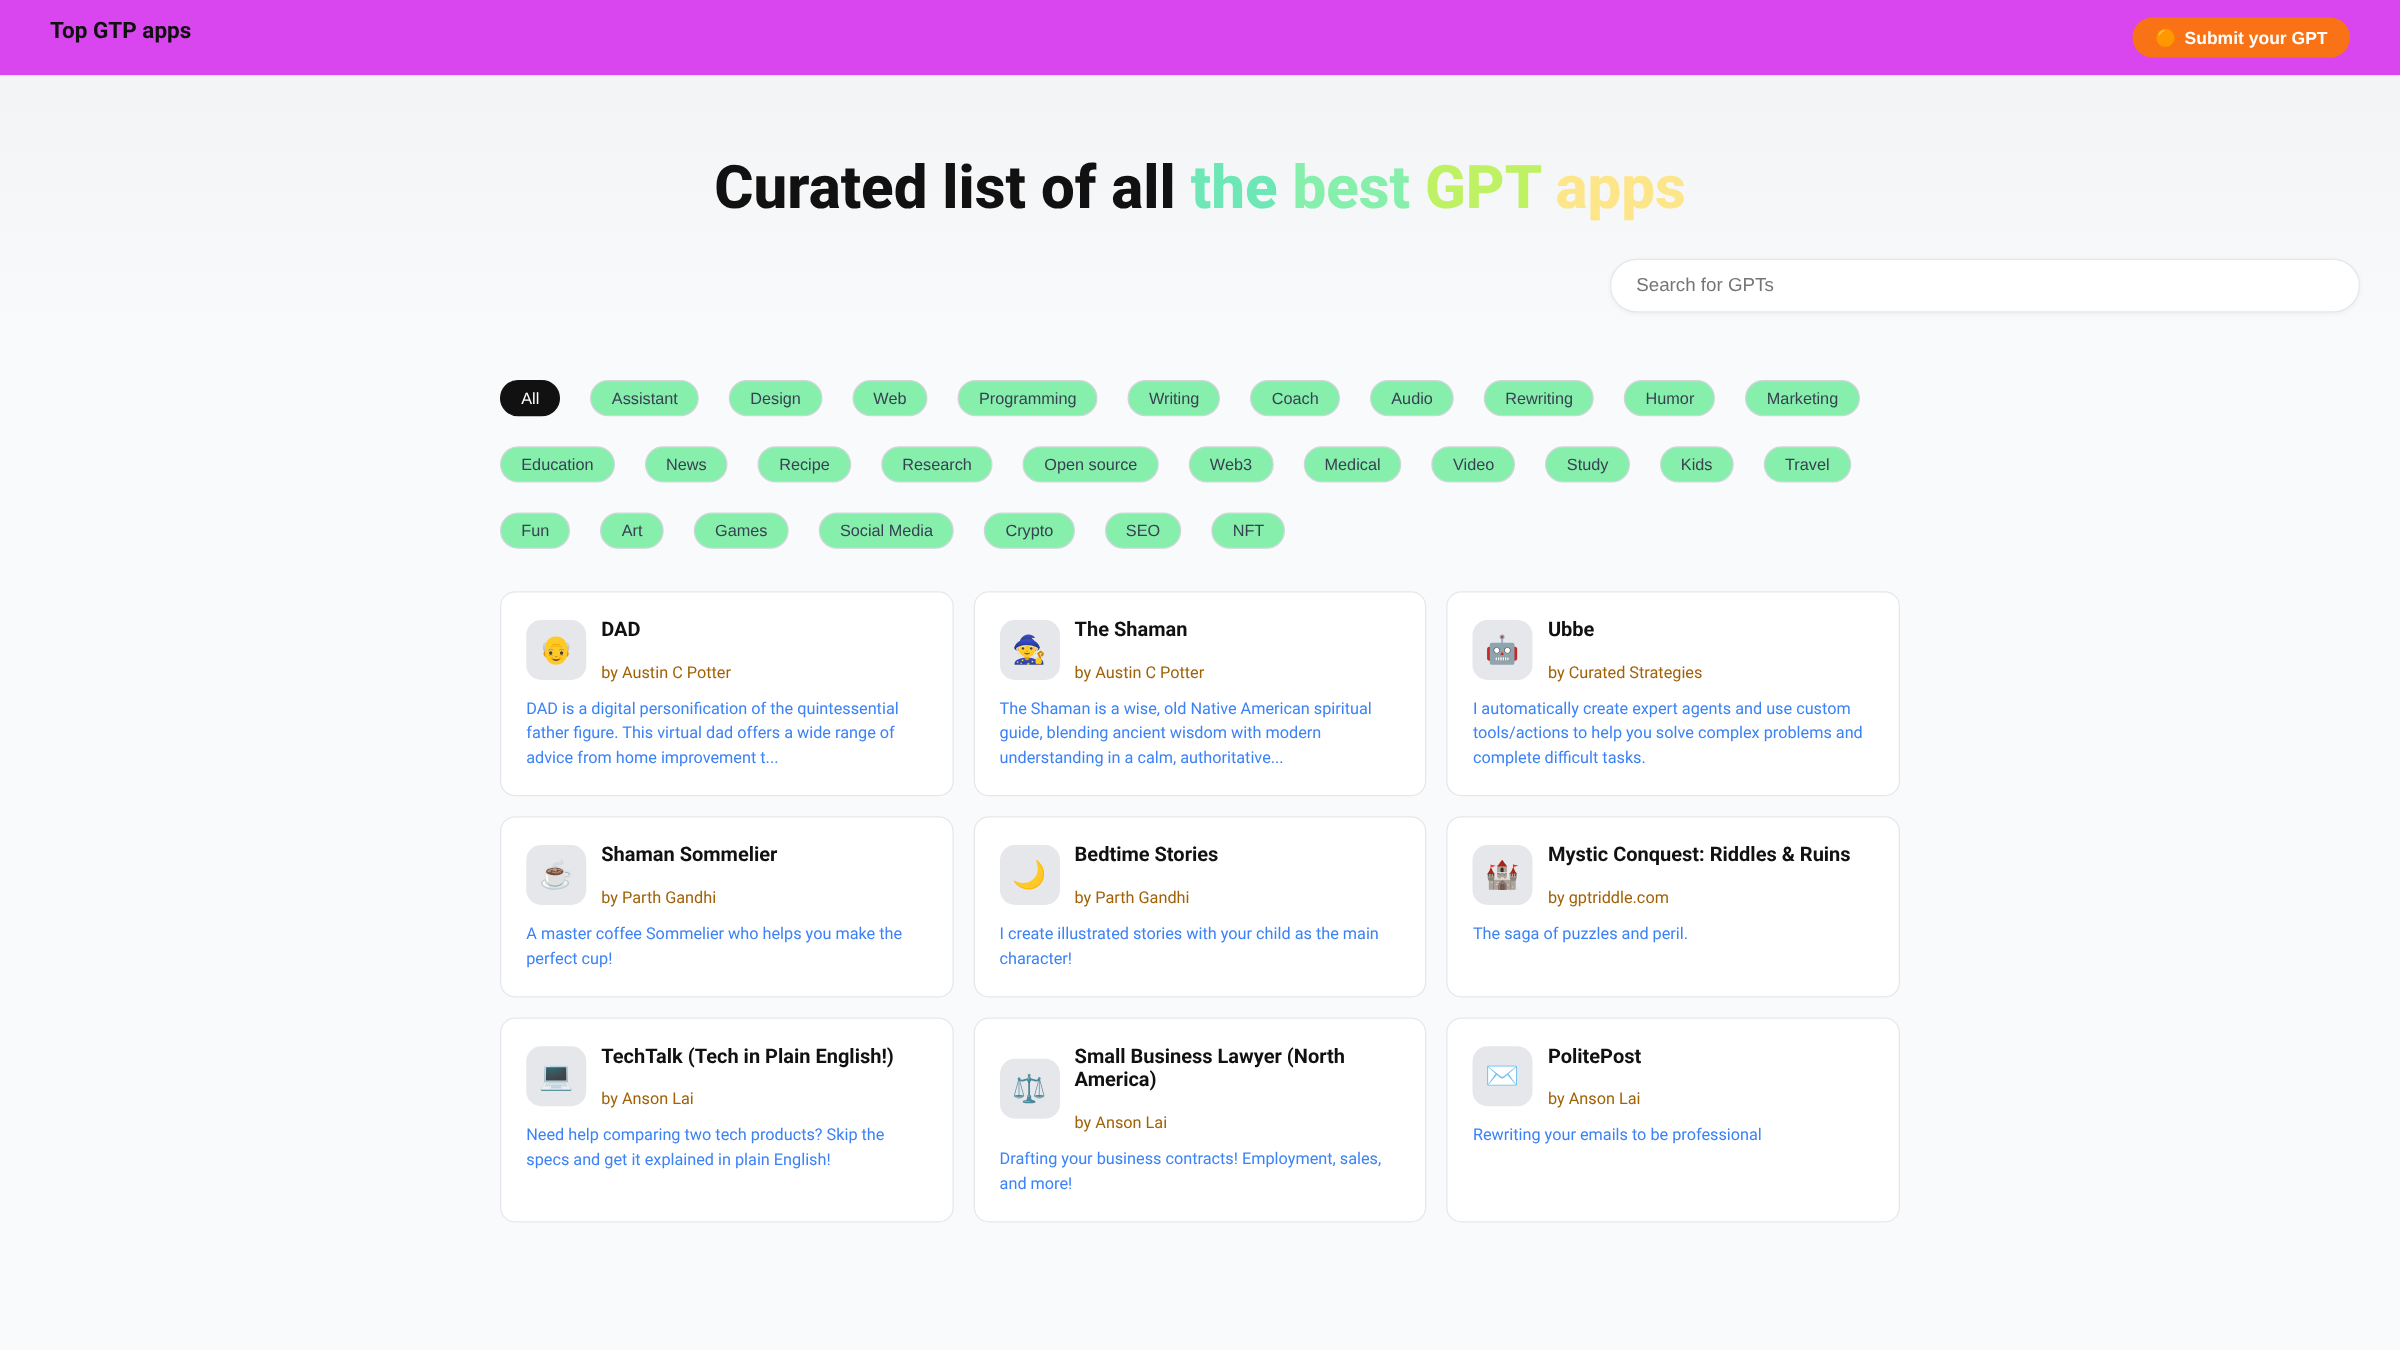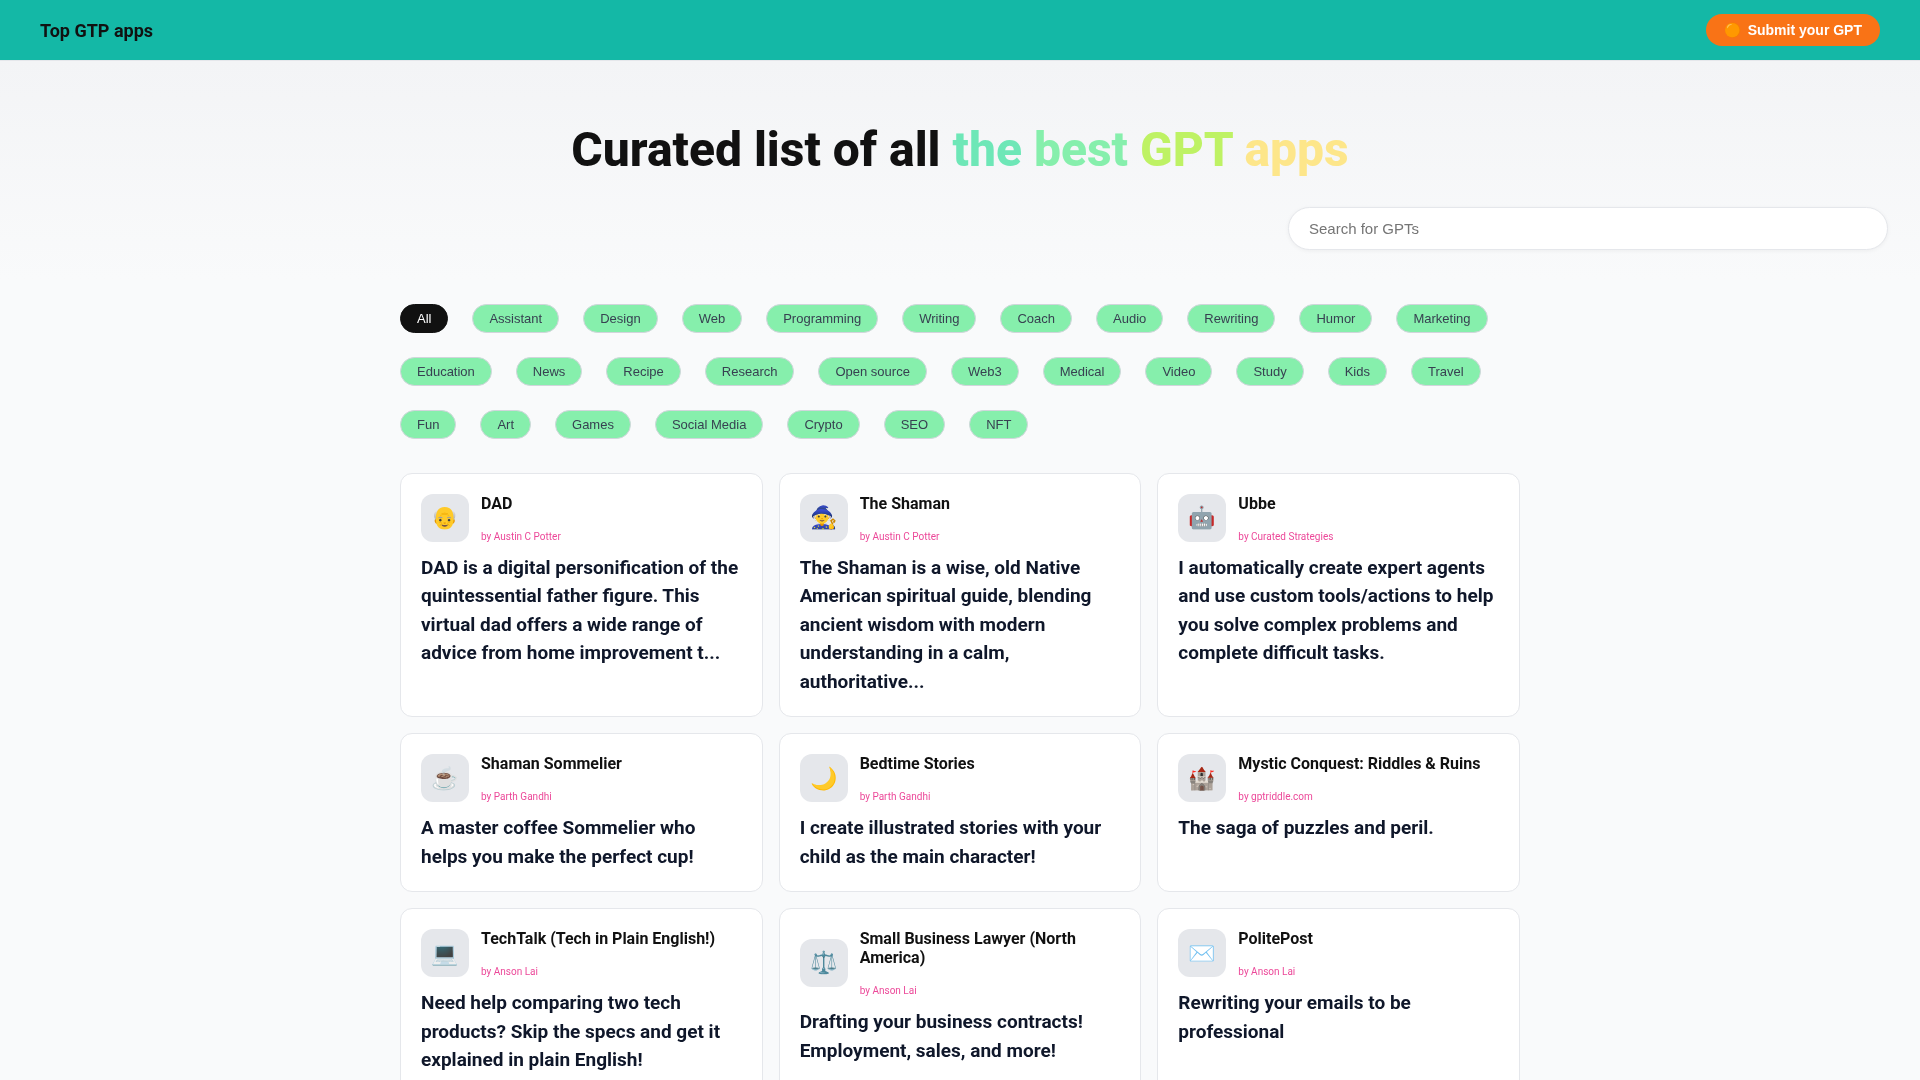--- a/index.html
+++ b/index.html
@@ -1,21 +1,21 @@
 <!DOCTYPE html>
 <html><head>
   <meta charset="utf-8">
   <style>
     * { box-sizing: border-box; margin: 0; padding: 0; }
     body { font-family: -apple-system, BlinkMacSystemFont, 'Segoe UI', Roboto, sans-serif; background: #f9fafb; color: #111; }
 
     
     nav {
-      display: flex; align-items: center; justify-content: space-between;
-      padding: 14px 40px; background: #14b8a6; border-bottom: 1px solid #e5e7eb;
+      display: flex; align-items: flex-start; justify-content: space-between;
+      padding: 14px 40px; background: #d946ef; border-bottom: 1px solid #e5e7eb;
     }
     .nav-logo { font-size: 18px; font-weight: 700; color: #111; }
     .submit-btn {
       background: #f97316; color: #fff; border: none; border-radius: 20px;
       padding: 8px 18px; font-size: 14px; font-weight: 600; cursor: pointer;
       display: flex; align-items: center; gap: 6px;
     }
 
     
     .hero {
@@ -49,22 +49,22 @@
       border: 1px solid #e5e7eb; cursor: pointer;
       transition: box-shadow 0.15s;
     }
     .card-header { display: flex; align-items: center; gap: 12px; margin-bottom: 12px; }
     .card-avatar {
       width: 48px; height: 48px; border-radius: 12px; background: #e5e7eb;
       display: flex; align-items: center; justify-content: center;
       font-size: 22px; overflow: hidden; flex-shrink: 0;
     }
     .card-title { font-size: 16px; font-weight: 700; color: #111; }
-    .card-author { font-size: 10px; color: #ec4899; margin-top: 18px; }
-    .card-desc { font-size: 19px; color: #0f172a; line-height: 1.5; font-weight: bold; }
+    .card-author { font-size: 13px; color: #a16207; margin-top: 18px; }
+    .card-desc { font-size: 13px; color: #3b82f6; line-height: 1.5; }
   </style>
 </head>
 <body>
 
 <nav>
   <span class="nav-logo">Top GTP apps</span>
   <button class="submit-btn">
     <span>🟠</span>
     <span>Submit your GPT</span>
   </button>

